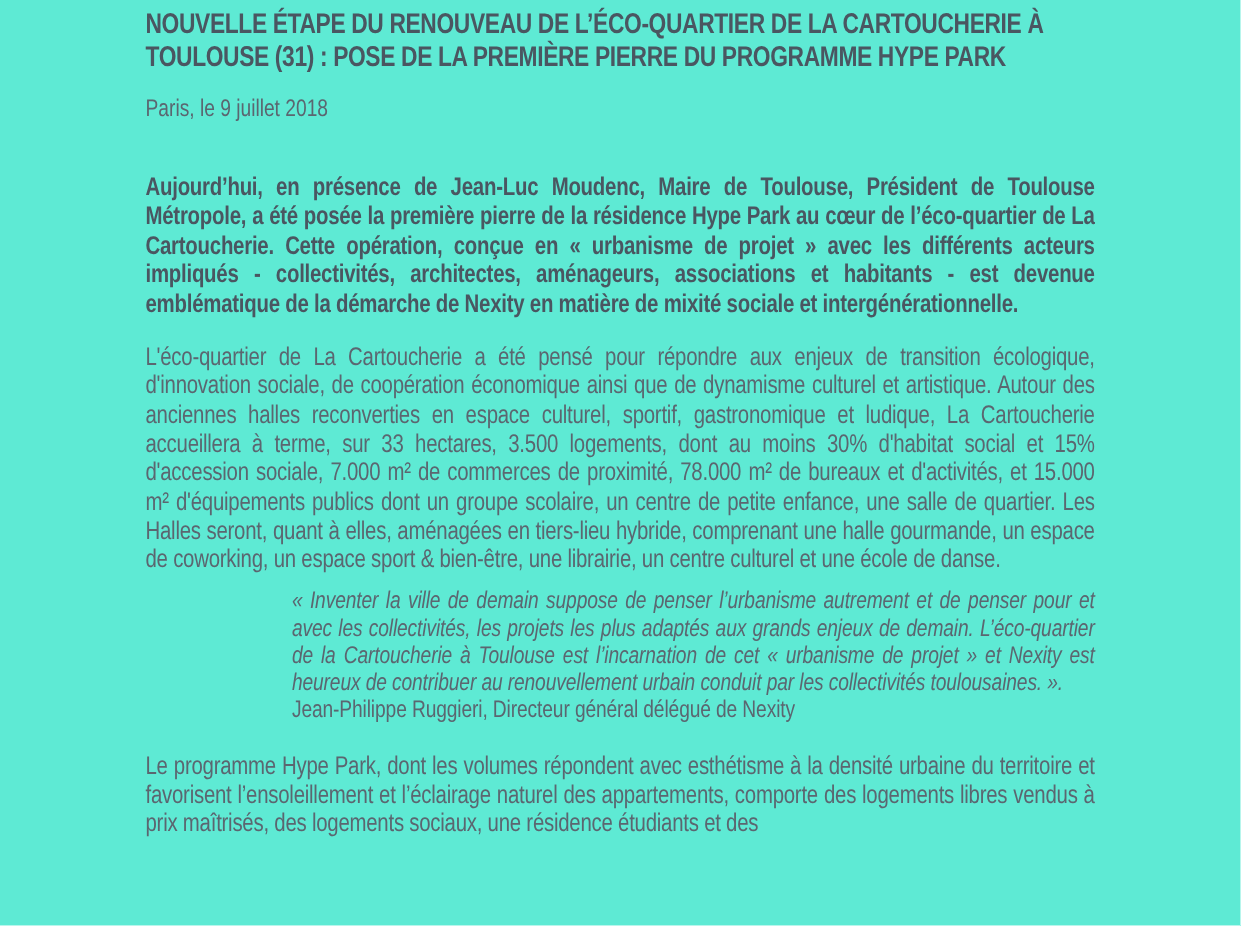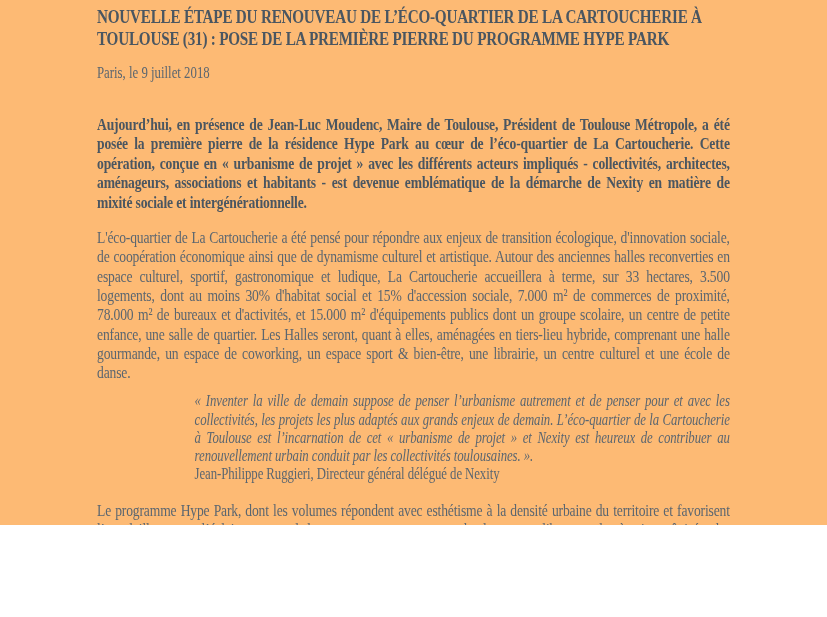--- a/index.html
+++ b/index.html
@@ -3,24 +3,24 @@
 <meta charset="utf-8">
 <style>
   html, body {
     margin: 0;
     padding: 0;
     background: #ffffff;
   }
   .page {
     position: relative;
     width: 827px;
-    height: 525px;
-    background: #fdba74;
+    height: 617px;
+    background: #5eead4;
     overflow: hidden;
-    font-family: Liberation Serif, serif;
+    font-family: Liberation Sans, sans-serif;
   }
   
   .content {
     position: absolute;
     left: 97px;
     top: 0;
     width: 791px;
     transform: scaleX(0.8);
     transform-origin: 0 0;
     color: #5b6670;

